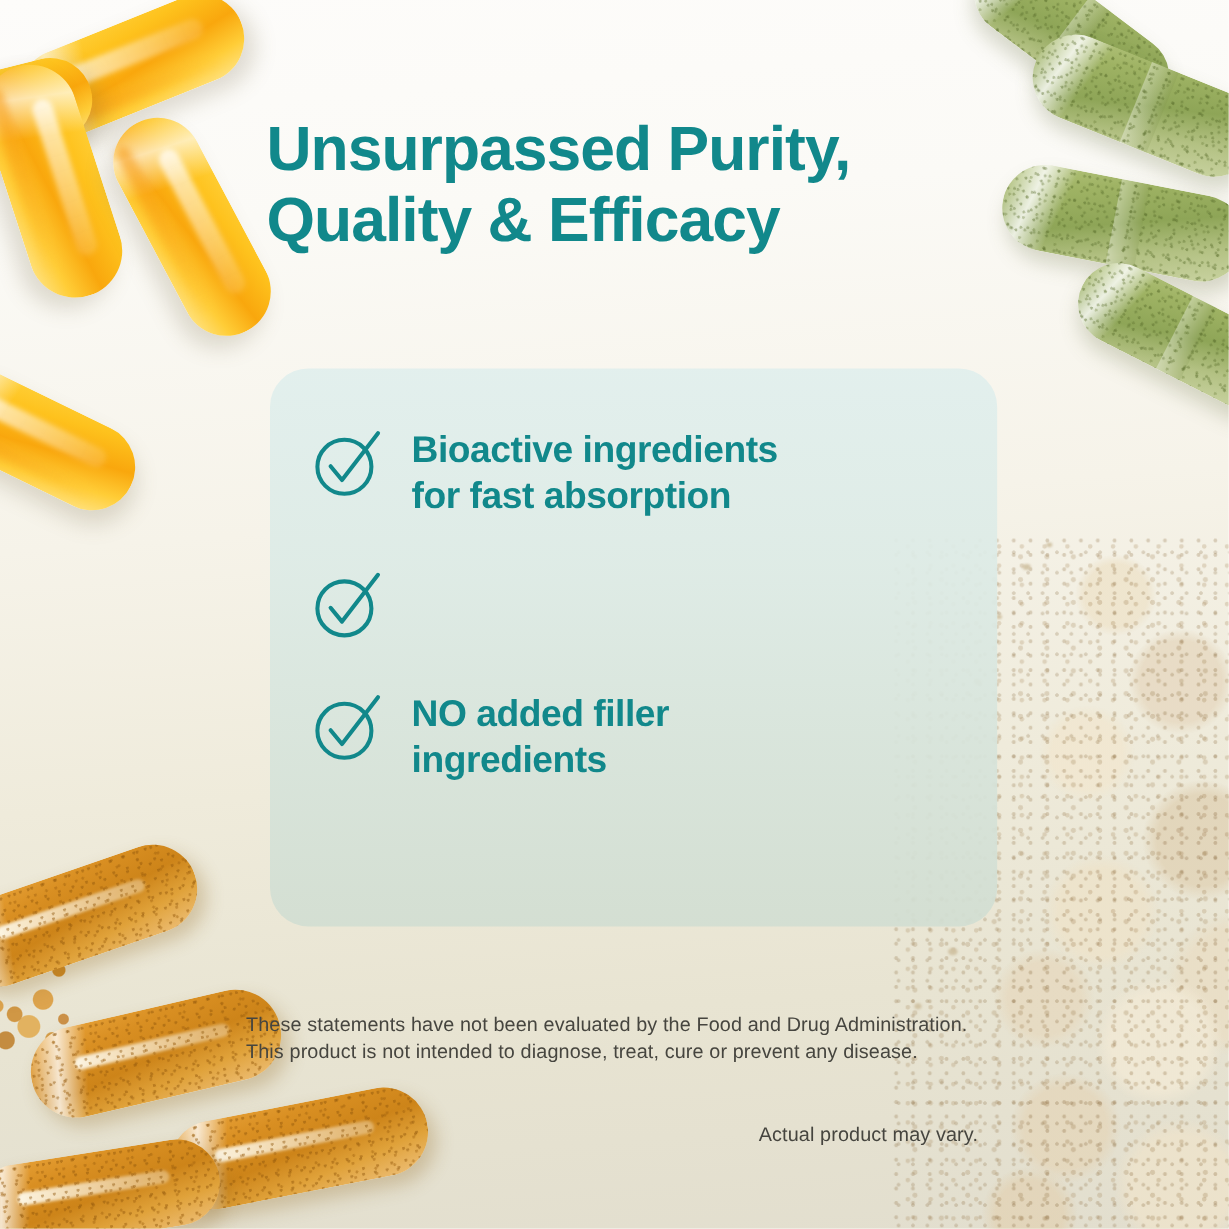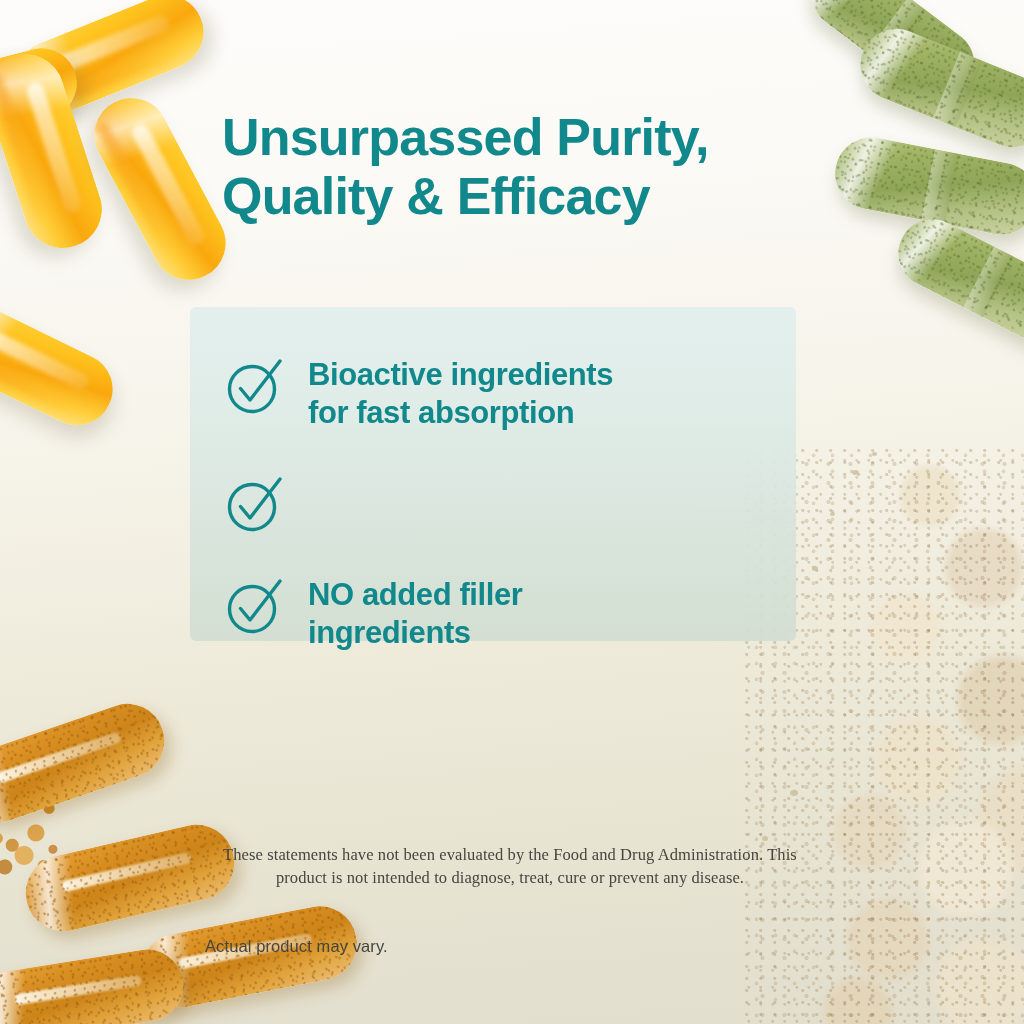--- a/index.html
+++ b/index.html
@@ -209,38 +209,38 @@
     position: absolute;
     border-radius: 50%;
     background: rgba(206,190,158,.85);
     filter: blur(.7px);
   }
 
   
   #headline {
     position: absolute;
     left: 222px;
-    top: 108px;
+    top: 96px;
     width: 620px;
     color: #11888b;
     font-size: 52px;
     font-weight: 700;
     line-height: 1.14;
     letter-spacing: -0.8px;
     white-space: pre-line;
   }
 
   
   #benefits-card {
     position: absolute;
-    left: 190px;
+    left: 225px;
     top: 307px;
     width: 606px;
-    height: 334px;
-    border-radius: 6px;
+    height: 465px;
+    border-radius: 32px;
     background: linear-gradient(180deg,
       rgba(225,239,237,.94) 0%,
       rgba(221,235,230,.93) 35%,
       rgba(215,228,219,.93) 68%,
       rgba(210,222,210,.93) 100%);
     padding: 46px 34px 0 34px;
   }
 
   .benefit-row {
     display: flex;
@@ -267,33 +267,32 @@
     white-space: pre-line;
     padding-top: 3px;
   }
 
   
   #disclaimer {
     position: absolute;
     left: 205px;
     top: 843px;
     width: 610px;
-    text-align: center;
+    text-align: left;
     color: #46453f;
     font-size: 16.5px;
     line-height: 1.42;
     letter-spacing: .1px;
-    font-family: Liberation Serif, serif;
   }
   #disclaimer-secondary {
     position: absolute;
     left: 205px;
     top: 935px;
     width: 610px;
-    text-align: left;
+    text-align: right;
     color: #46453f;
     font-size: 16.5px;
     line-height: 1.42;
     letter-spacing: .1px;
   }
 </style>
 </head>
 <body>
 
 <div id="banner">

